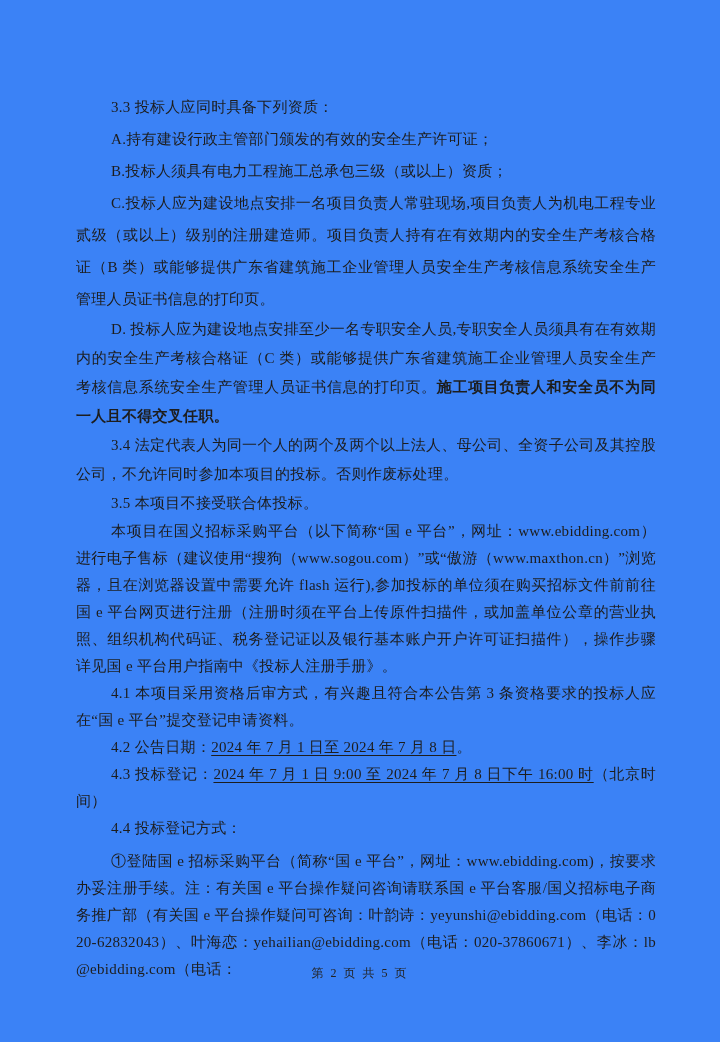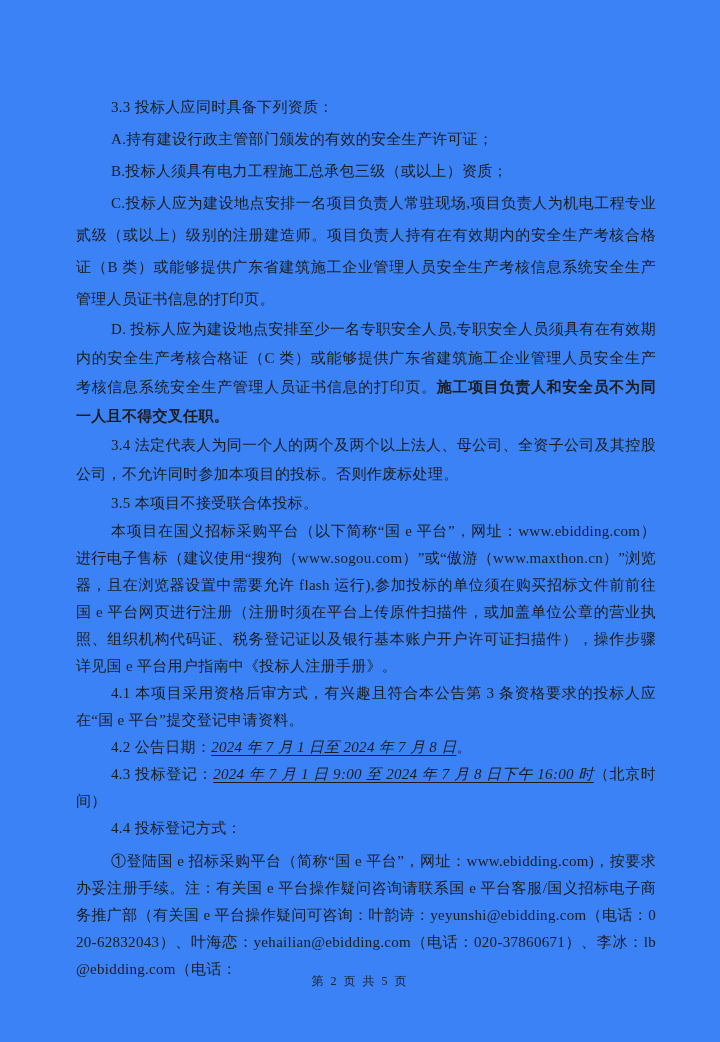--- a/index.html
+++ b/index.html
@@ -38,26 +38,26 @@
     font-family: "Liberation Sans", "DejaVu Sans", sans-serif;
     font-size: 19px;
     font-weight: bold;
     line-height: 28px;
     color: #111111;
     letter-spacing: 0.5px;
   }
   .heading .gap-after { margin-right: 18px; }
   .seg { font: inherit; }
   .seg.bold { font-weight: bold; }
-  .seg.underline { text-decoration: underline; text-underline-offset: 3px; font-style: italic; }
+  .seg.underline { text-decoration: underline; text-underline-offset: 3px; }
   .footer {
     position: absolute;
     left: 0;
     right: 0;
-    bottom: 52px;
+    bottom: 60px;
     text-align: center;
     font-size: 12px;
     letter-spacing: 2px;
     color: #222222;
   }
 </style>
 </head>
 <body>
 
 <div class="page">

